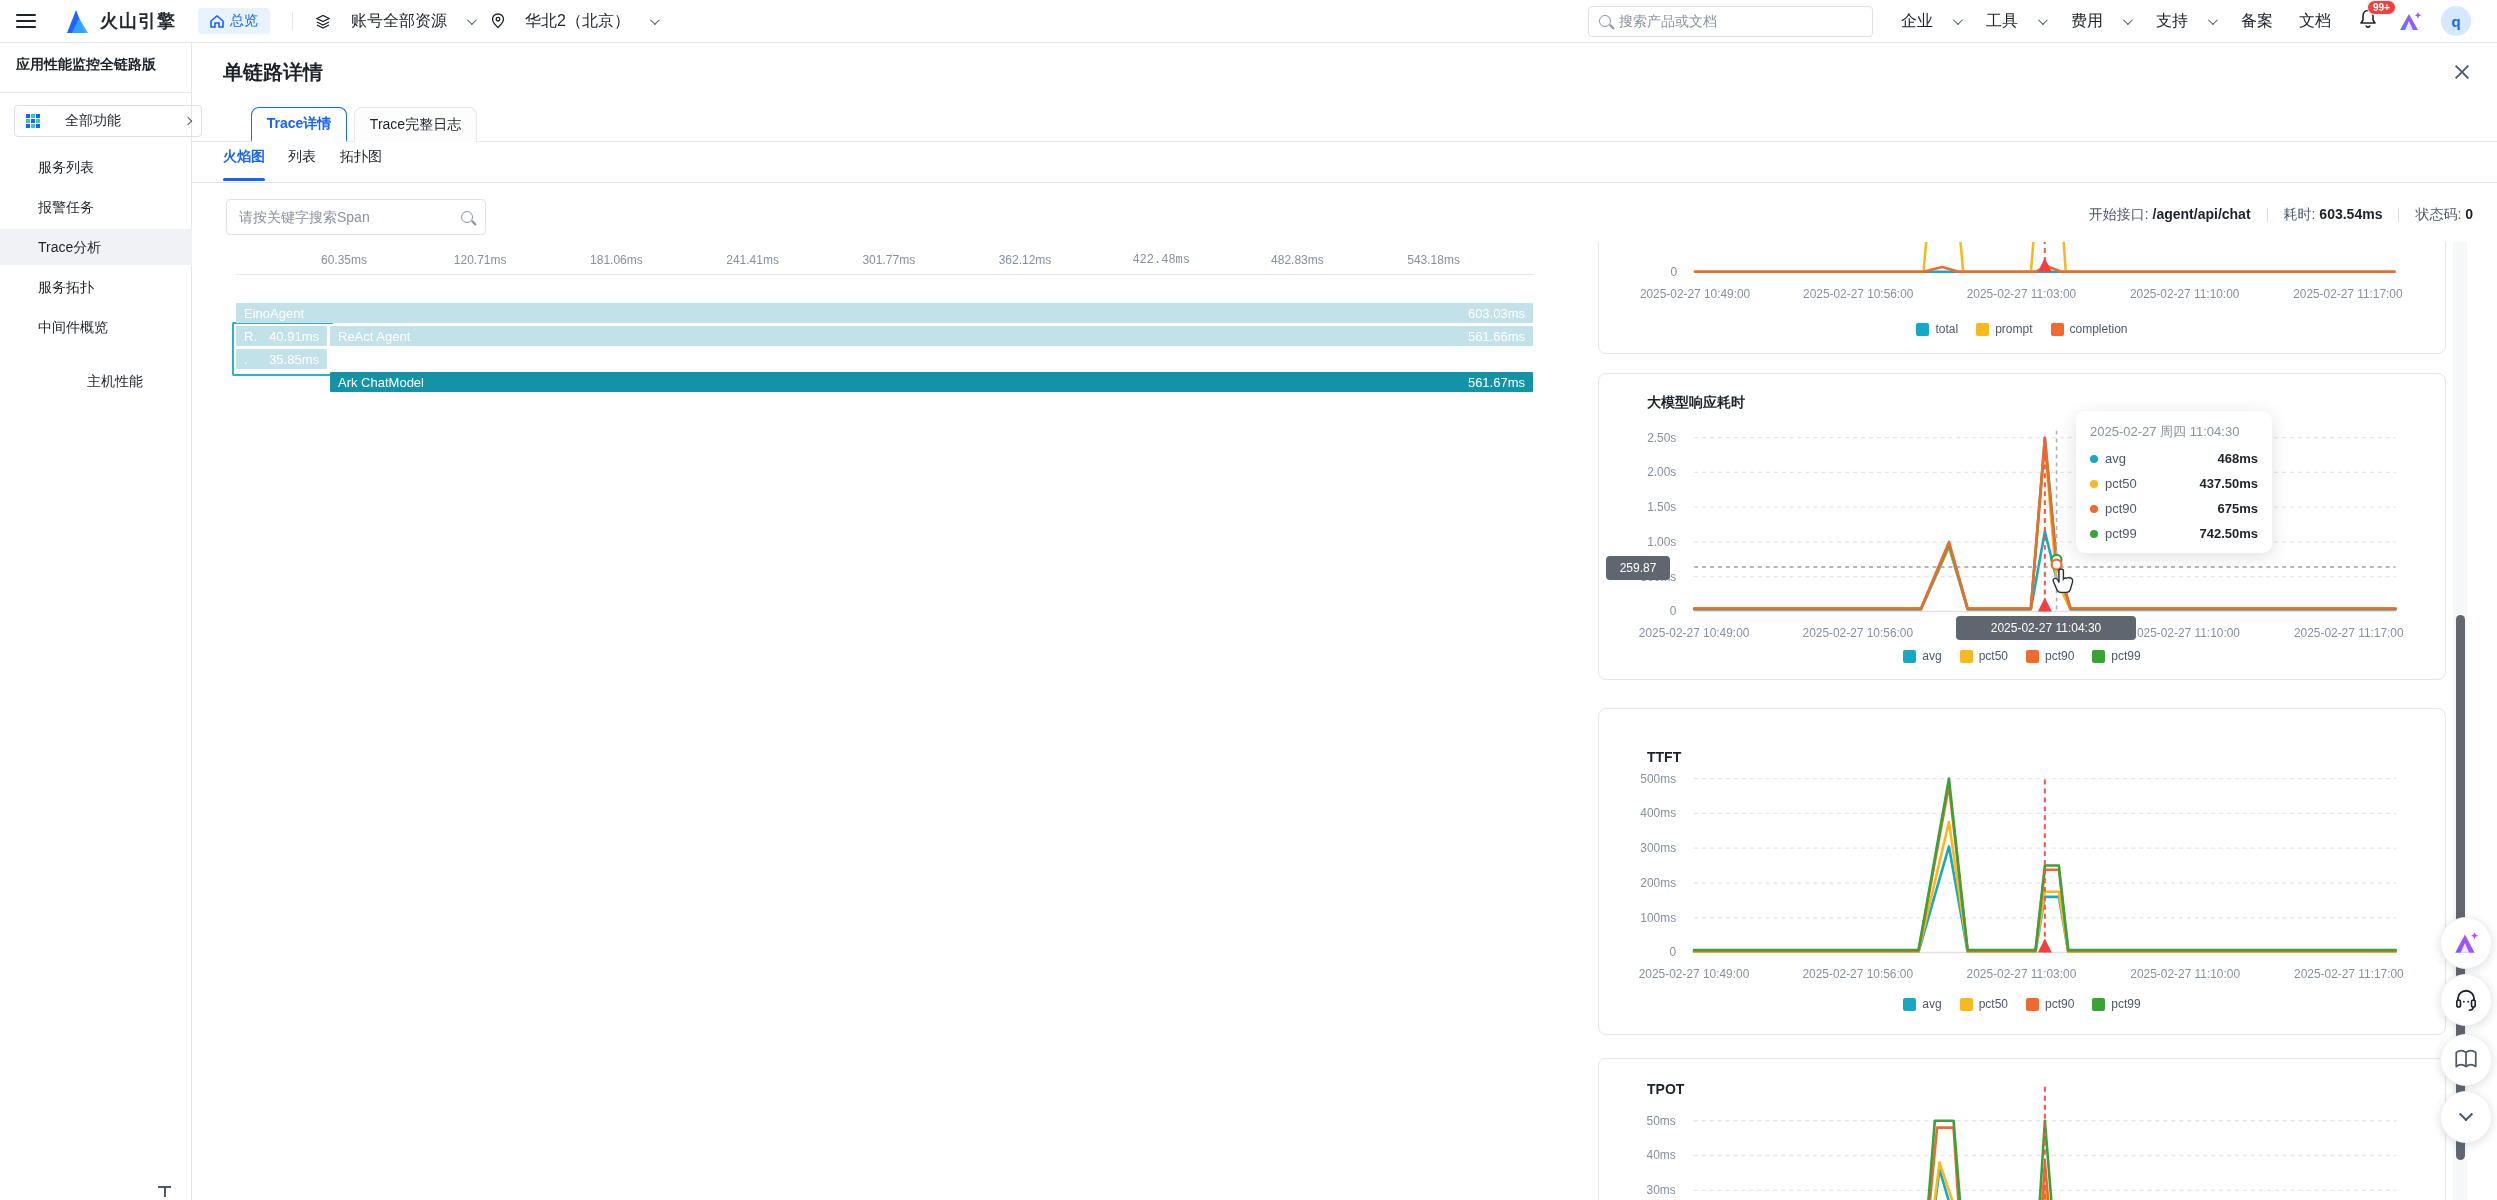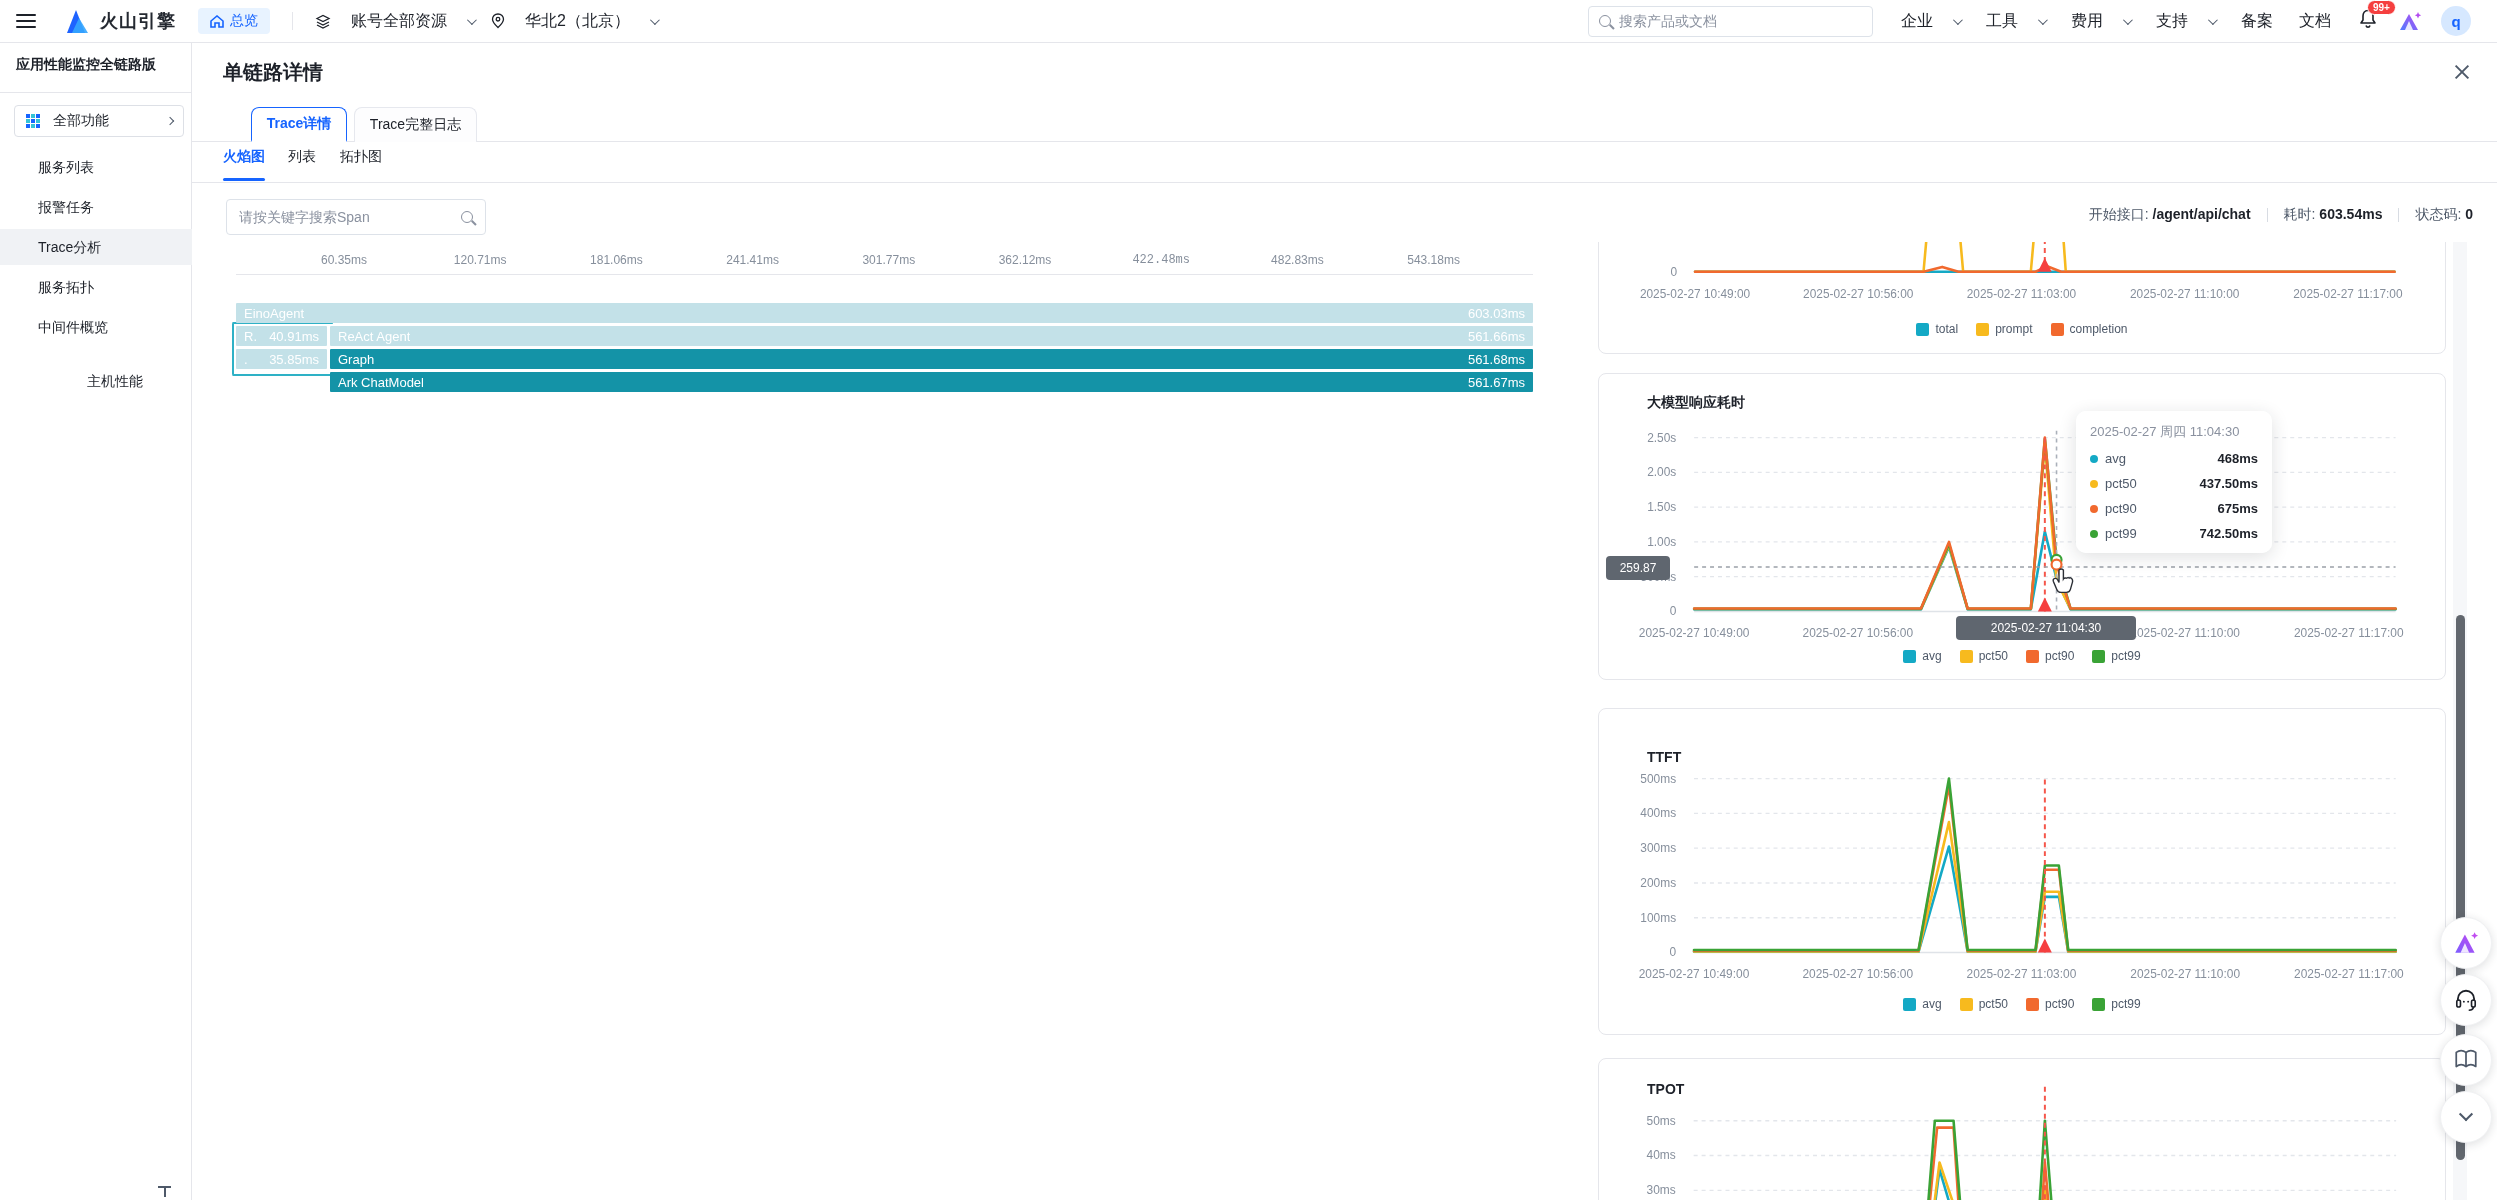--- a/index.html
+++ b/index.html
@@ -34,22 +34,22 @@
     padding:1px 5px; border-radius:8px; border:1.5px solid #fff; font-weight:700; }
   .avatar { width:30px; height:30px; border-radius:50%; background:#d6e8ff; color:#1664ff;
     display:flex; align-items:center; justify-content:center; font-size:15px; font-weight:600;
     margin-left:18px; cursor:pointer; }
 
   
   .sidebar { position:absolute; left:0; top:43px; width:192px; height:1157px; background:#fff;
     border-right:1px solid #e5e6eb; z-index:10; }
   .sb-title { position:absolute; left:16px; top:13px; font-size:14px; font-weight:600; color:#1d2129; }
   .sb-div { position:absolute; left:0; top:49px; width:192px; height:1px; background:#e5e6eb; }
-  .sb-all { position:absolute; left:14px; top:62px; width:170px; height:32px; border:1px solid #dde0e6;
-    border-radius:4px; display:flex; align-items:center; gap:12px; padding:0 10px; font-size:14px; cursor:pointer; }
+  .sb-all { position:absolute; left:14px; top:62px; width:188px; height:32px; border:1px solid #dde0e6;
+    border-radius:4px; display:flex; align-items:center; gap:24px; padding:0 10px; font-size:14px; cursor:pointer; }
   .sb-all .chev { margin-left:auto; width:6px; height:6px; }
   .sb-item { position:absolute; left:0; width:192px; height:36px; line-height:36px; padding-left:38px;
     font-size:14px; color:#1d2129; cursor:pointer; }
   .sb-item.active { background:#f0f2f5; font-weight:500; }
   .sb-collapse { position:absolute; left:158px; top:1143px; width:14px; height:12px; }
   .sb-collapse::before { content:""; position:absolute; left:0; top:0; width:13px; height:2px; background:#4e5969; }
   .sb-collapse::after { content:""; position:absolute; left:6px; top:2px; width:2px; height:9px; background:#4e5969; }
 
   
   .drawer { position:absolute; left:192px; top:43px; width:2305px; height:1157px; background:#fff; }
@@ -278,24 +278,20 @@
         <span class="lbl">R.</span>
         <span class="val">40.91ms</span>
       </div>
       <div class="f-bar f-light" style="left: 94px; top: 73px; width: 1203px;">
         <span class="lbl">ReAct Agent</span>
         <span class="val">561.66ms</span>
       </div>
       <div class="f-bar f-light" style="left: 0px; top: 96px; width: 91px;">
         <span class="lbl">.</span>
         <span class="val">35.85ms</span>
-      </div>
-      <div class="f-bar f-dark" style="left: 94px; top: 96px; width: 1203px;">
-        <span class="lbl">Graph</span>
-        <span class="val">561.68ms</span>
       </div>
       <div class="f-bar f-dark" style="left: 94px; top: 119px; width: 1203px;">
         <span class="lbl">Ark ChatModel</span>
         <span class="val">561.67ms</span>
       </div>
     </section>
 
   <section class="charts-col" id="charts-col">
     <div class="card" id="card0" style="top:-104px; height:216px">
       <svg id="svg0" viewBox="1598 138 848 216">

